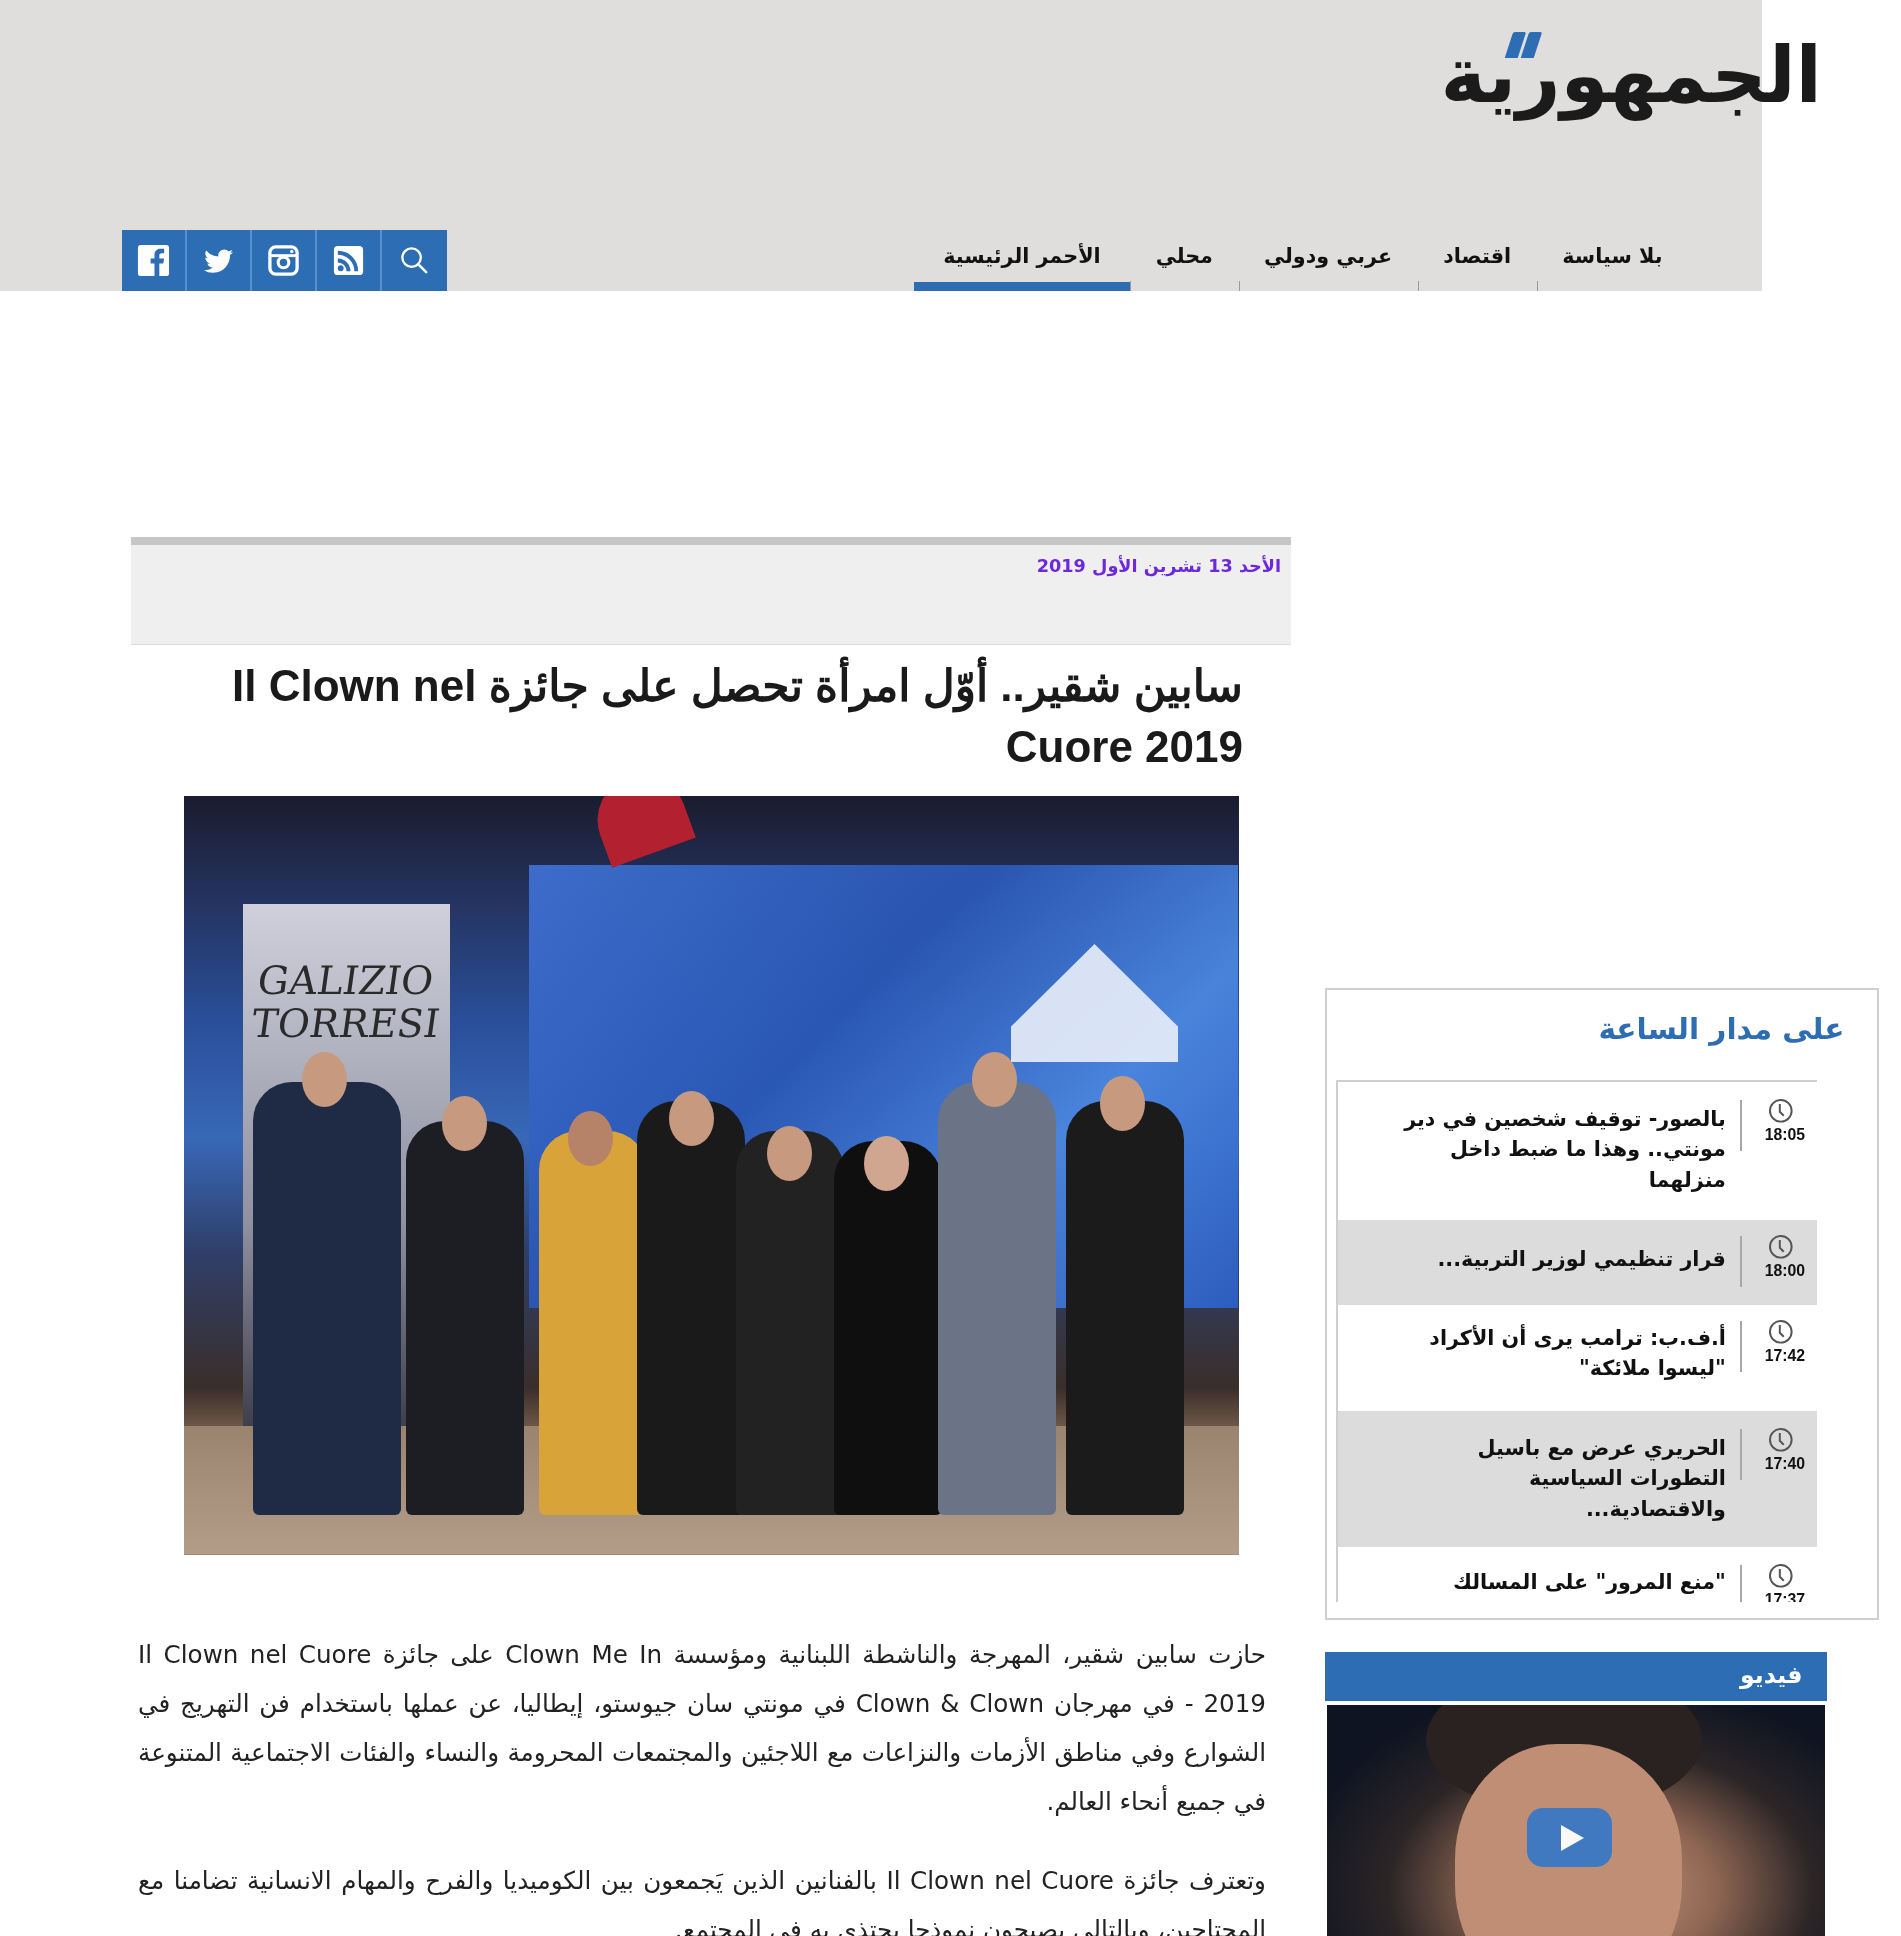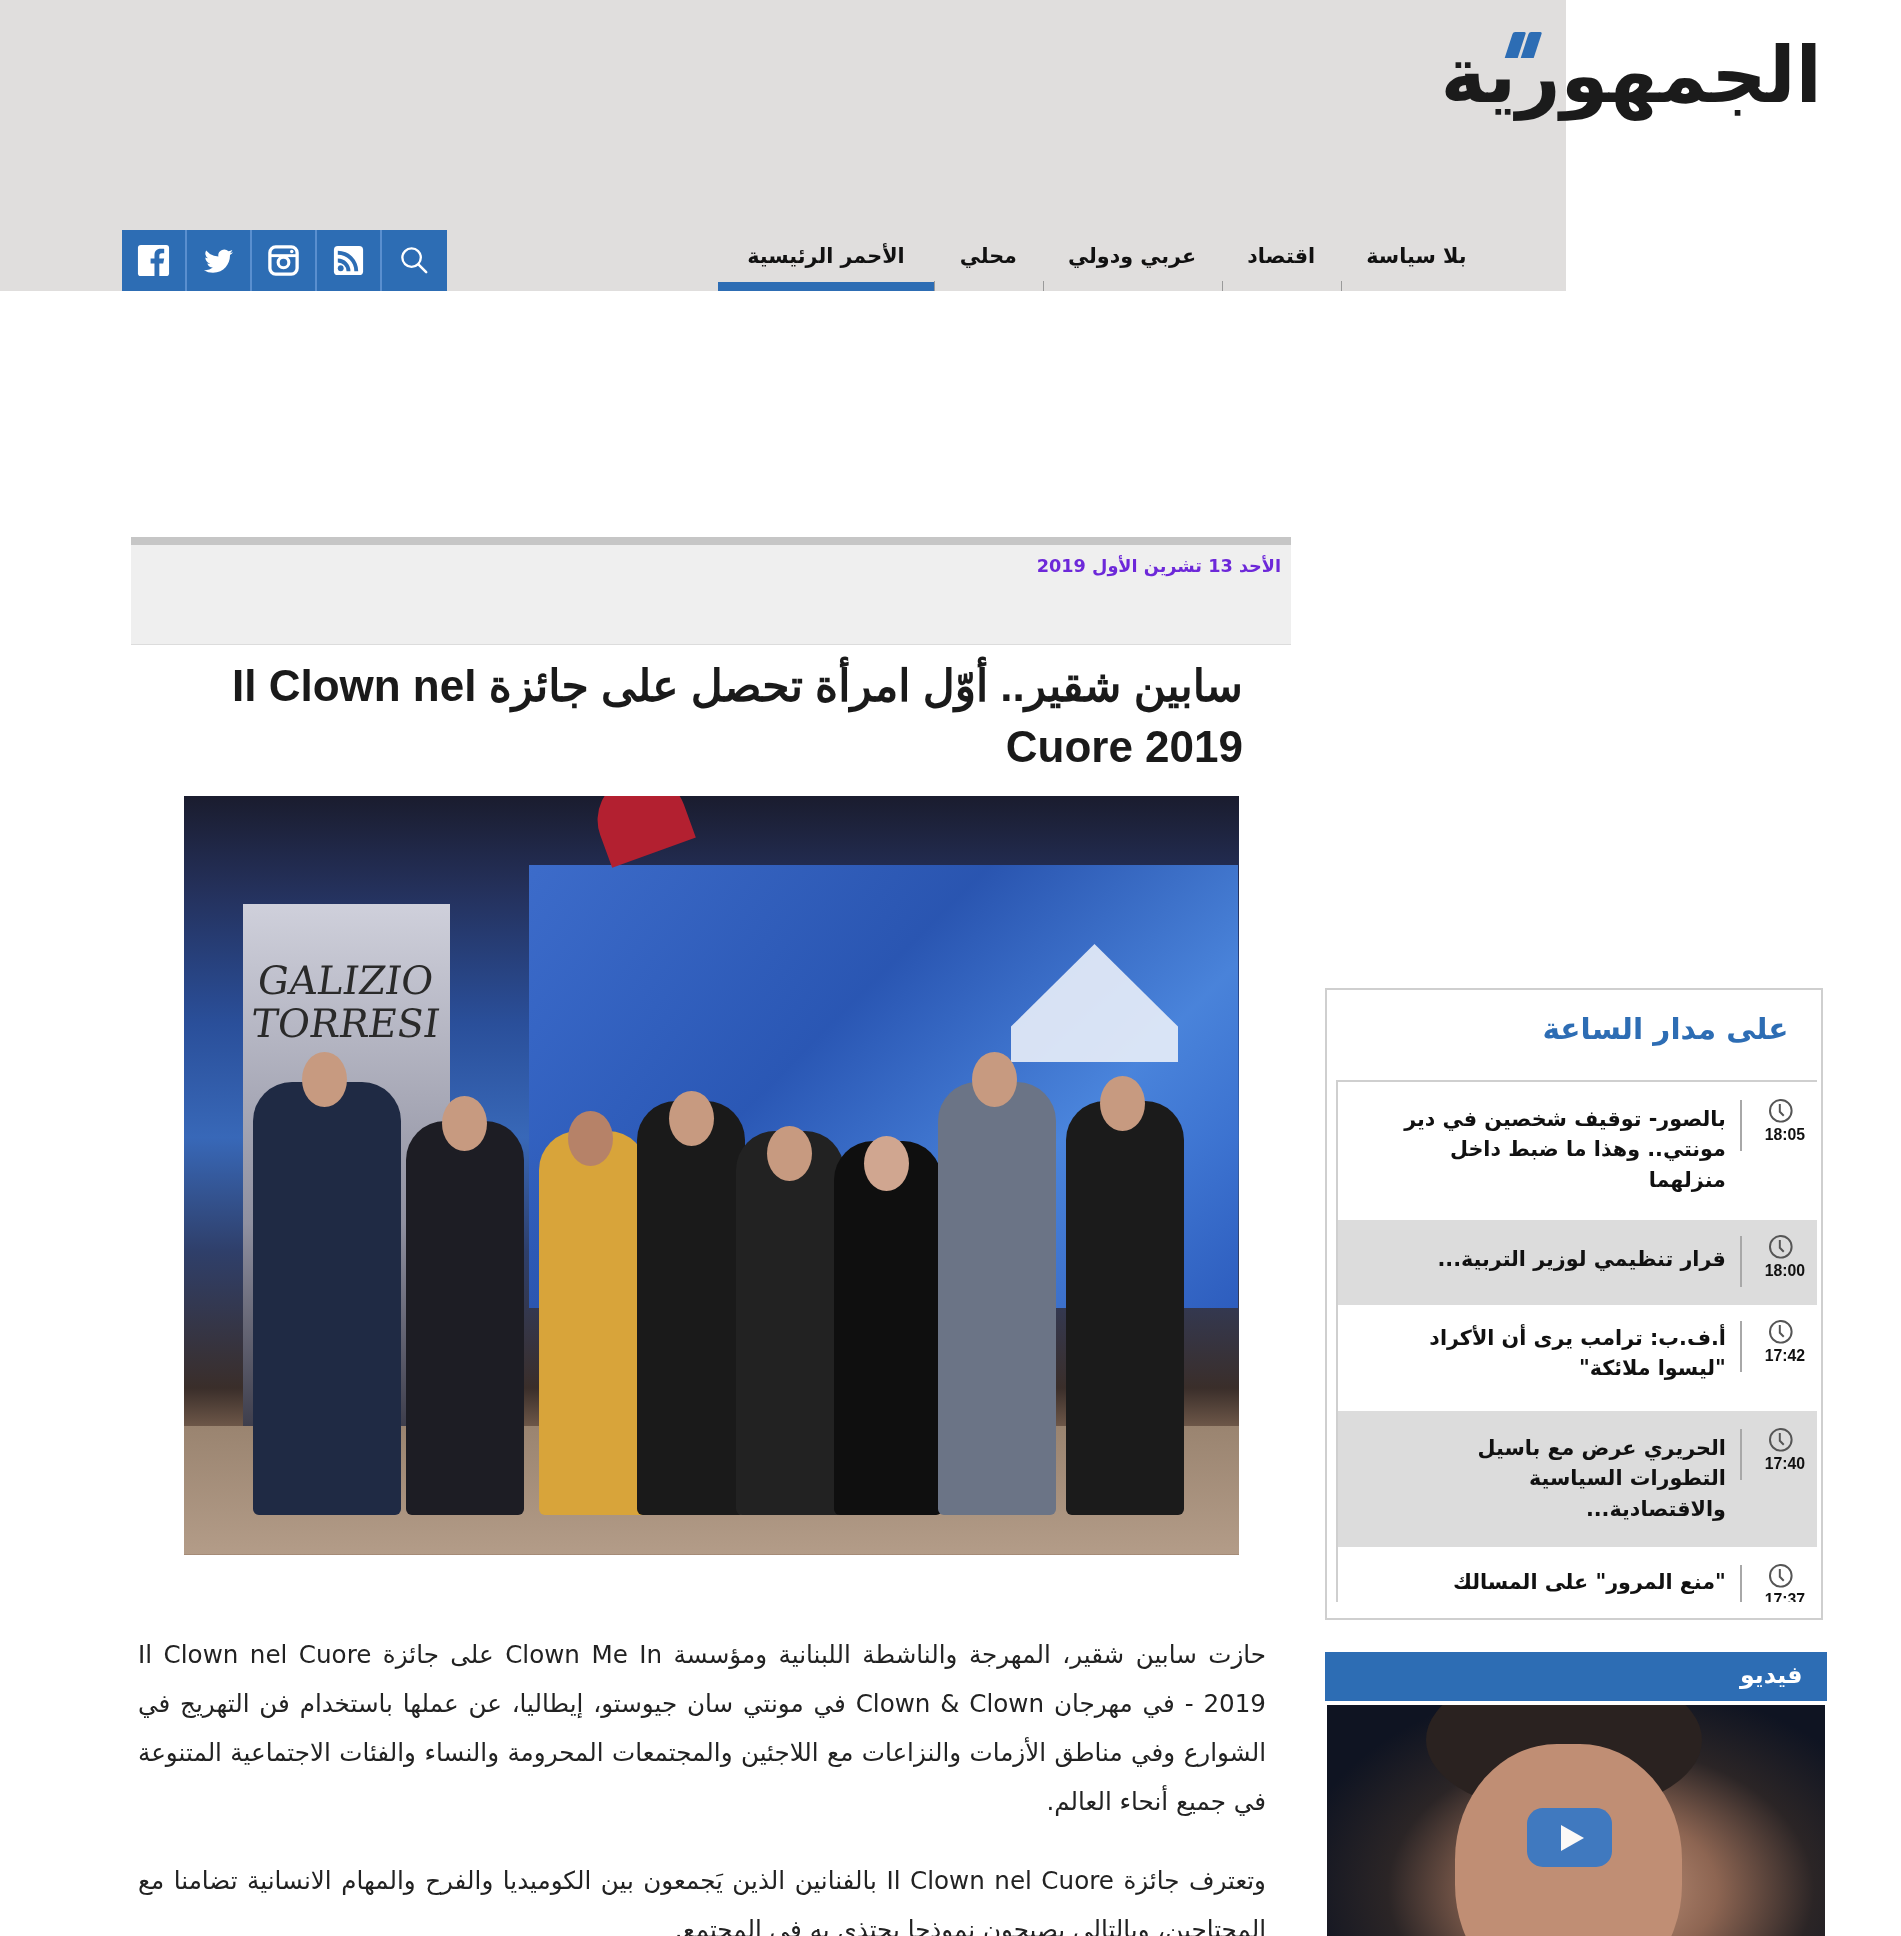--- a/index.html
+++ b/index.html
@@ -1,19 +1,19 @@
 <!DOCTYPE html>
 <html><head>
 <meta charset="utf-8">
 <style>
   * { box-sizing: border-box; margin: 0; padding: 0; }
   html, body { width: 1901px; height: 1937px; overflow: hidden; background: #ffffff; }
   body { font-family: "DejaVu Sans", sans-serif; color: #111; position: relative; }
 
-  .header { position: absolute; left: 0; top: 0; width: 1566px; height: 291px; background: #e0dedd; }
+  .header { position: absolute; left: 0; top: 0; width: 1762px; height: 291px; background: #e0dedd; }
   .logo { position: absolute; left: 1497px; top: 29.6px; width: 325px; height: 108px; direction: rtl; }
   .logo-text { position: absolute; right: 0; top: 7.9px; font-family: "DejaVu Sans", sans-serif; font-weight: bold; font-size: 77px; letter-spacing: -2px; color: #1b1b1b; line-height: 1; }
   .logo-mark { position: absolute; left: 7.9px; top: 2px; width: 35px; height: 25.6px; }
   .logo-mark span { position: absolute; top: 0; width: 12.8px; height: 25.6px; background: #2d6db4; transform: skewX(-18deg); border-radius: 2px 2px 0 0; }
 
   .nav { position: absolute; right: 74px; top: 230px; height: 61px; display: flex; flex-direction: row-reverse; direction: rtl; }
   .nav-item { position: relative; height: 61px; padding: 13.8px 25.6px 0 25.6px; font-weight: bold; font-size: 20.7px; color: #111; white-space: nowrap; cursor: pointer; }
   .nav-item.sep::after { content: ""; position: absolute; left: 0; bottom: 0; width: 1px; height: 9.9px; background: #9a9a9a; }
   .nav-item.active::before { content: ""; position: absolute; left: 0; right: 0; bottom: 0; height: 8.9px; background: #2d6db4; }
   .nav-item.active { padding-left: 29.6px; padding-right: 29.6px; }
@@ -36,21 +36,21 @@
   .photo .tent { position: absolute; left: 827px; top: 148px; width: 167px; height: 118px; background: #e9eef8; clip-path: polygon(50% 0, 100% 70%, 100% 100%, 0 100%, 0 70%); opacity: .9; }
   .photo .heart { position: absolute; left: 412px; top: -19.7px; width: 89px; height: 79px; background: #b32030; border-radius: 44px 44px 0 0; transform: rotate(-20deg); }
   .photo .stage { position: absolute; left: 0; top: 630px; width: 100%; height: 128px; background: linear-gradient(180deg, #9a8470 0%, #b39c88 100%); }
   .photo .people { position: absolute; left: 0; top: 246px; width: 100%; height: 473px; }
   .photo .person { position: absolute; bottom: 0; border-radius: 39px 39px 5.9px 5.9px; }
   .photo .head { position: absolute; width: 45px; height: 55px; border-radius: 50%; background: #c79a80; }
 
   .body-text { position: absolute; left: 138px; top: 1630px; width: 1128px; direction: rtl; text-align: justify; font-family: "DejaVu Sans", sans-serif; font-size: 24.6px; line-height: 49px; color: #222; }
   .body-text p { margin-bottom: 29.6px; }
 
-  .sidebar-box { position: absolute; left: 1325px; top: 988px; width: 498px; height: 632px; border: 2px solid #cfcfcf; background: #fff; }
+  .sidebar-box { position: absolute; left: 1325px; top: 988px; width: 554px; height: 632px; border: 2px solid #cfcfcf; background: #fff; }
   .sidebar-title { position: absolute; right: 32.5px; top: 21.7px; font-weight: bold; font-size: 29.6px; color: #2d6db4; direction: rtl; }
   .feed { position: absolute; left: 8.9px; top: 90px; width: 481px; height: 522px; border-top: 2px solid #cfcfcf; border-left: 2px solid #cfcfcf; overflow: hidden; }
   .feed-item { position: relative; width: 100%; direction: rtl; cursor: pointer; }
   .feed-item.shaded { background: #dcdcdc; }
   .feed-time { position: absolute; right: 11.8px; width: 49px; }
   .feed-time svg { width: 25.6px; height: 25.6px; display: block; margin: 0 auto 2px auto; }
   .feed-time span { font-family: "Liberation Sans", sans-serif; font-weight: bold; font-size: 15.8px; color: #111; }
   .feed-divider { position: absolute; right: 75px; width: 2px; height: 51px; background: #a8a8a8; }
   .feed-headline { position: absolute; right: 91px; width: 325px; text-align: right; font-weight: bold; font-size: 20.7px; line-height: 30.5px; color: #111; }
 

